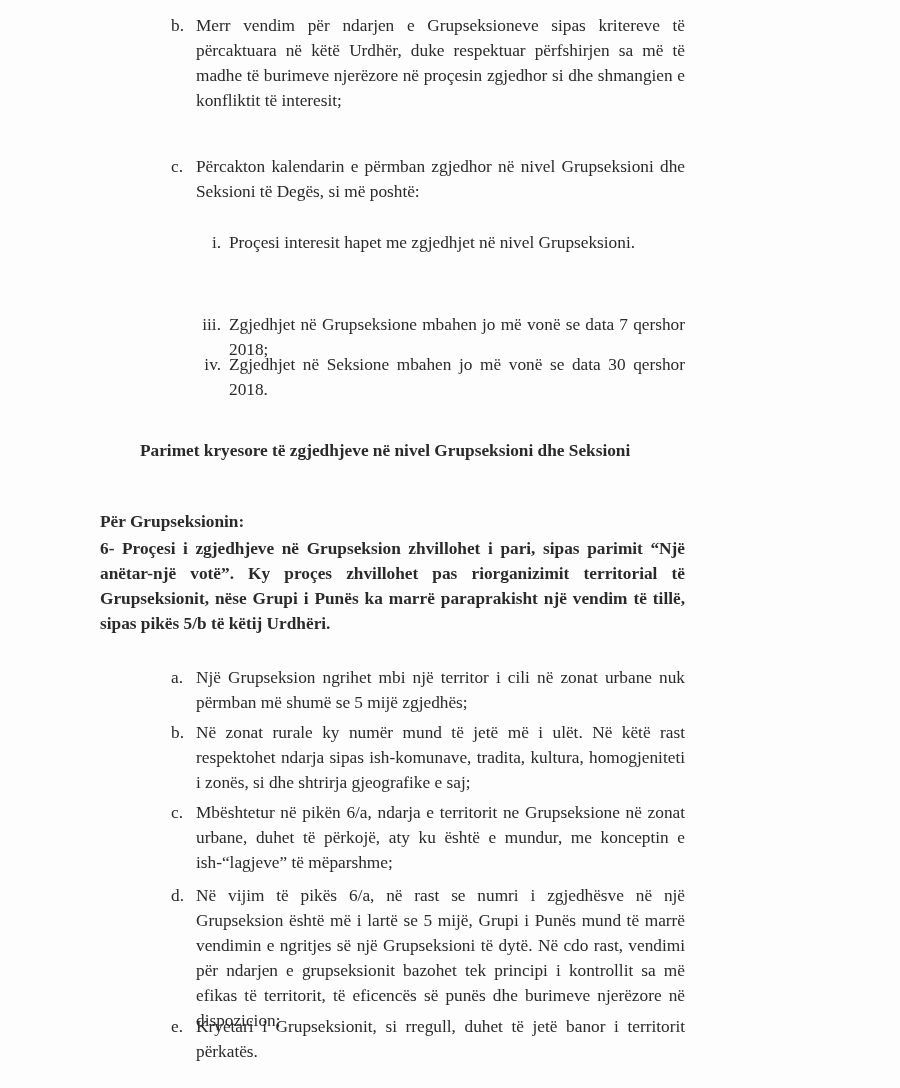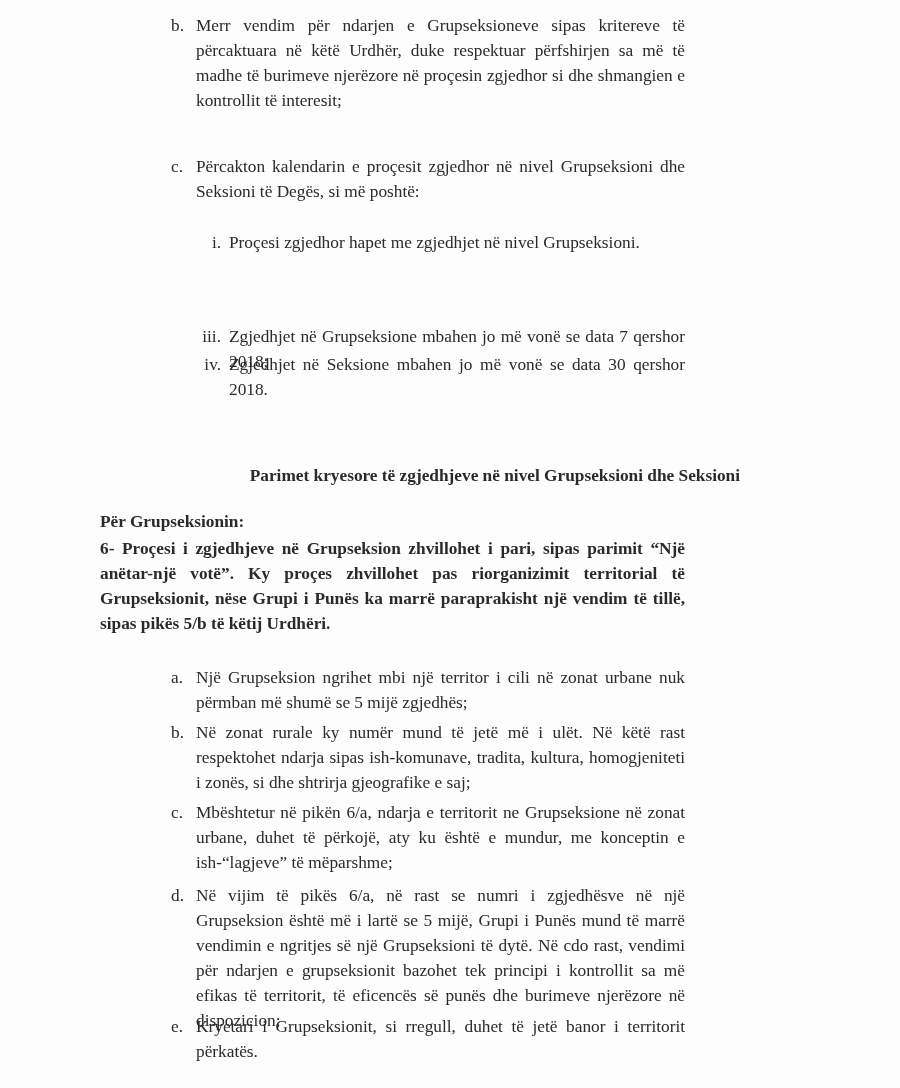--- a/index.html
+++ b/index.html
@@ -18,42 +18,42 @@
     .heading { position: absolute; font-weight: bold; }
     .para { position: absolute; text-align: justify; font-weight: bold; }
   </style>
 </head>
 <body>
 
 <div class="page">
 
   <div class="item" style="left:196px; top:13px; width:489px;">
     <span class="marker">b.</span>
-    <span>Merr vendim për ndarjen e Grupseksioneve sipas kritereve të përcaktuara në këtë Urdhër, duke respektuar përfshirjen sa më të madhe të burimeve njerëzore në proçesin zgjedhor si dhe shmangien e kontrollit të interesit;</span>
+    <span>Merr vendim për ndarjen e Grupseksioneve sipas kritereve të përcaktuara në këtë Urdhër, duke respektuar përfshirjen sa më të madhe të burimeve njerëzore në proçesin zgjedhor si dhe shmangien e konfliktit të interesit;</span>
   </div>
 
   <div class="item" style="left:196px; top:154px; width:489px;">
     <span class="marker">c.</span>
-    <span>Përcakton kalendarin e proçesit zgjedhor në nivel Grupseksioni dhe Seksioni të Degës, si më poshtë:</span>
+    <span>Përcakton kalendarin e përmban zgjedhor në nivel Grupseksioni dhe Seksioni të Degës, si më poshtë:</span>
   </div>
 
   <div class="item sub" style="left:229px; top:230px; width:456px;">
     <span class="marker">i.</span>
-    <span>Proçesi zgjedhor hapet me zgjedhjet në nivel Grupseksioni.</span>
+    <span>Proçesi interesit hapet me zgjedhjet në nivel Grupseksioni.</span>
   </div>
-  <div class="item sub" style="left:229px; top:324px; width:456px;">
+  <div class="item sub" style="left:229px; top:312px; width:456px;">
     <span class="marker">iii.</span>
     <span>Zgjedhjet në Grupseksione mbahen jo më vonë se data 7 qershor 2018;</span>
   </div>
   <div class="item sub" style="left:229px; top:352px; width:456px;">
     <span class="marker">iv.</span>
     <span>Zgjedhjet në Seksione mbahen jo më vonë se data 30 qershor 2018.</span>
   </div>
 
-  <div class="heading" style="left:138px; top:463px; width:600px; text-align:right; left:140px;">Parimet kryesore të zgjedhjeve në nivel Grupseksioni dhe Seksioni</div>
+  <div class="heading" style="left:138px; top:438px; width:600px; text-align:left; left:140px;">Parimet kryesore të zgjedhjeve në nivel Grupseksioni dhe Seksioni</div>
 
   <div class="heading" style="left:100px; top:509px;">Për Grupseksionin:</div>
 
   <div class="para" style="left:100px; top:536px; width:585px;">6- Proçesi i zgjedhjeve në Grupseksion zhvillohet i pari, sipas parimit “Një anëtar-një votë”. Ky proçes zhvillohet pas riorganizimit territorial të Grupseksionit, nëse Grupi i Punës ka marrë paraprakisht një vendim të tillë, sipas pikës 5/b të këtij Urdhëri.</div>
 
   <div class="item" style="left:196px; top:665px; width:489px;">
     <span class="marker">a.</span>
     <span>Një Grupseksion ngrihet mbi një territor i cili në zonat urbane nuk përmban më shumë se 5 mijë zgjedhës;</span>
   </div>
   <div class="item" style="left:196px; top:720px; width:489px;">

